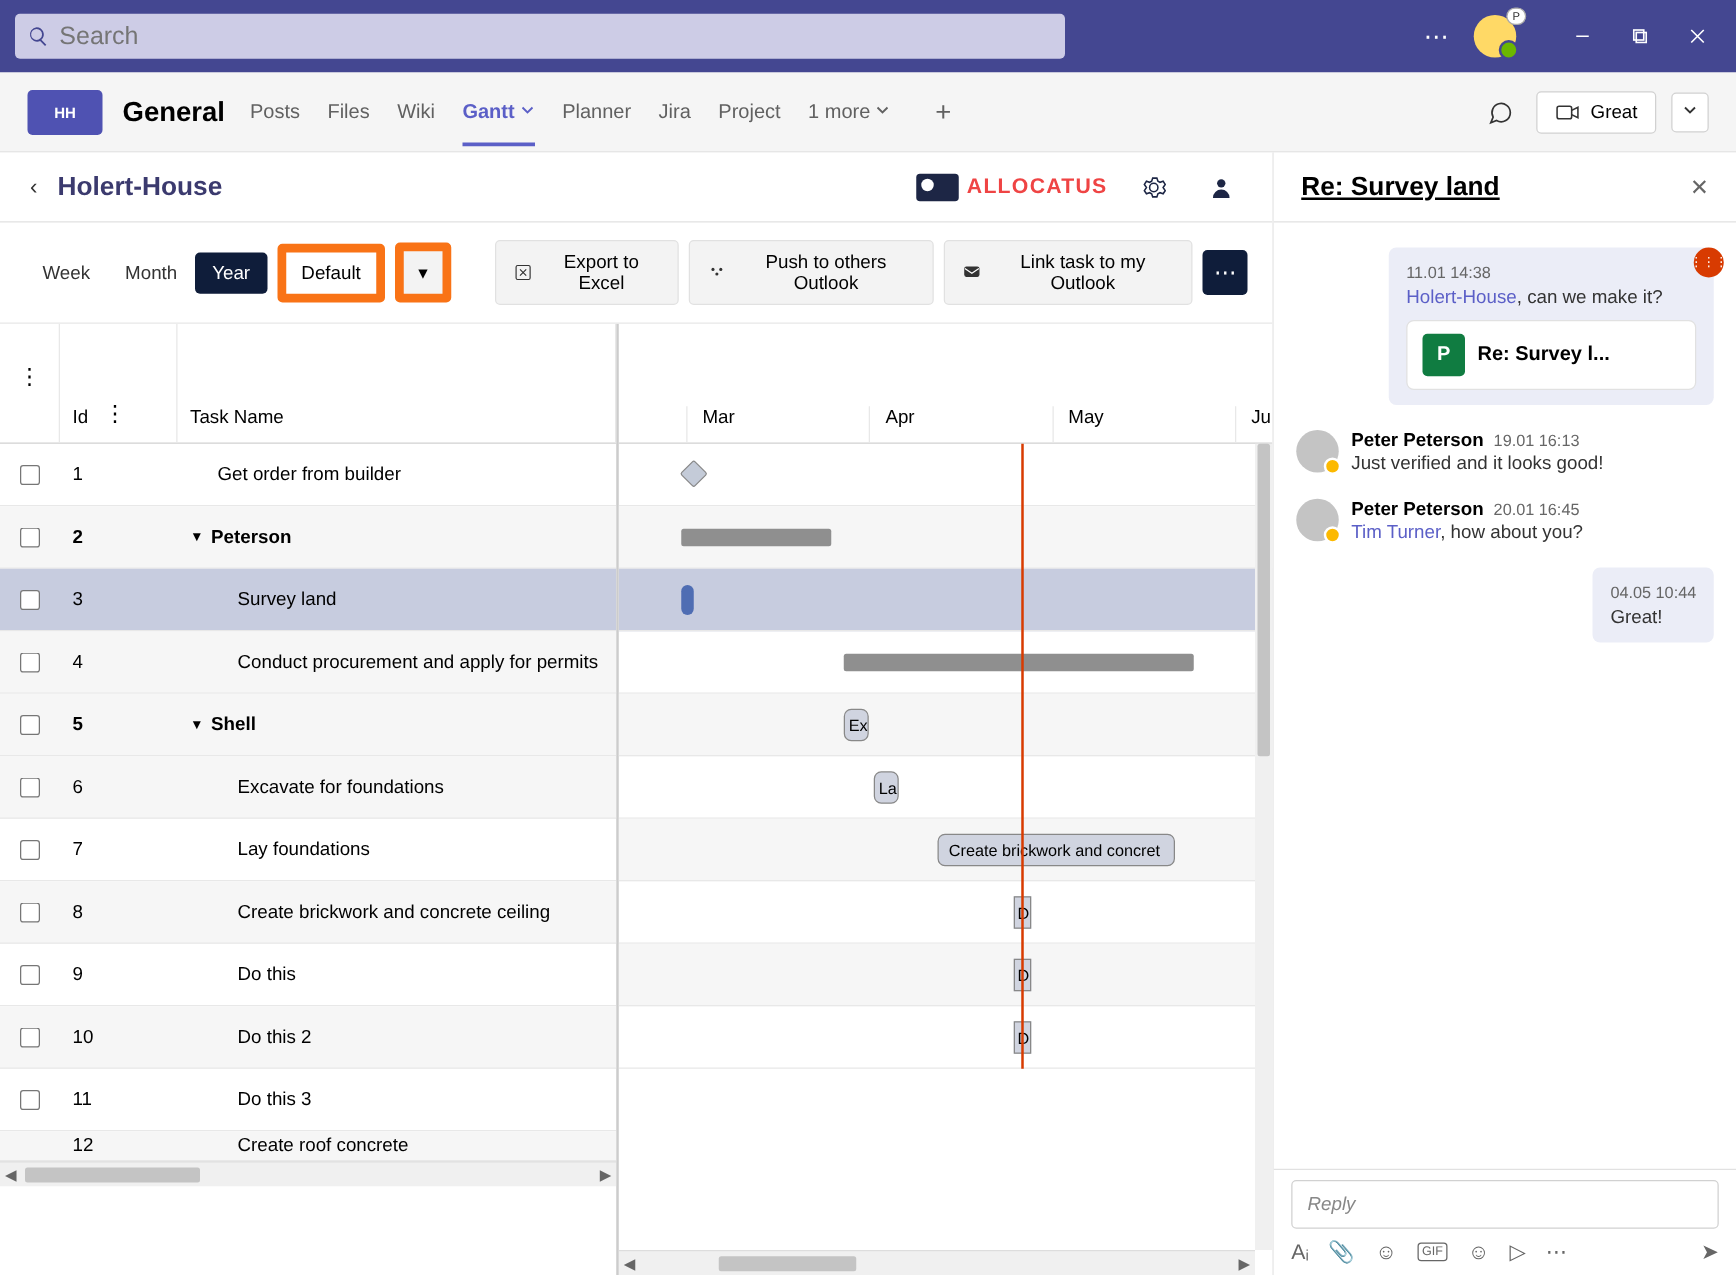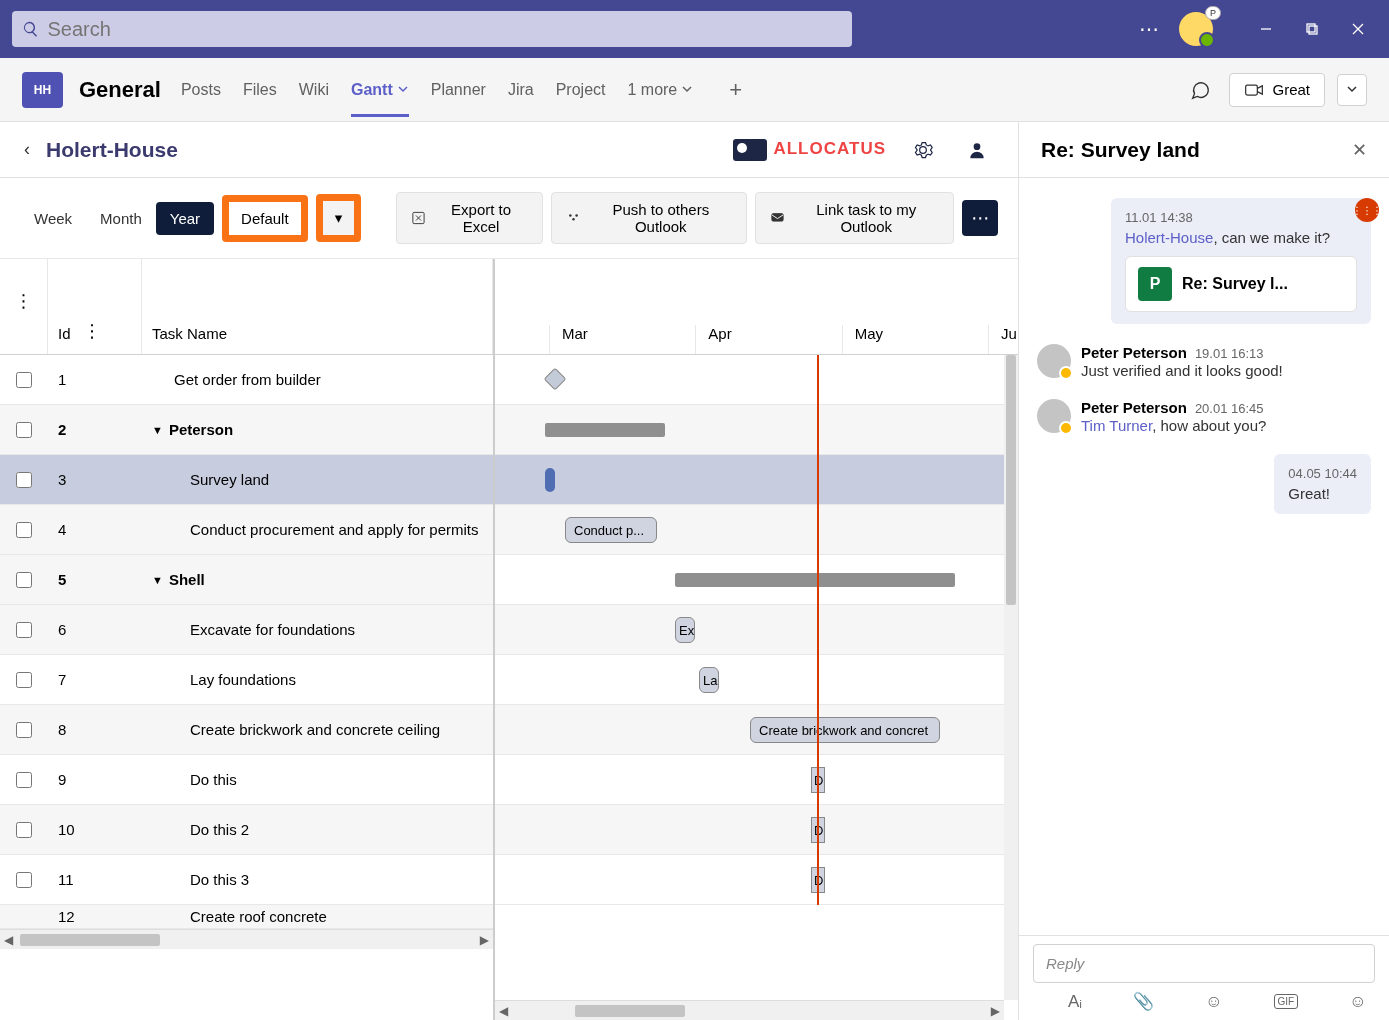--- a/index.html
+++ b/index.html
@@ -12,21 +12,21 @@
 .search-box input { border: none; background: transparent; font-size: 20px; color: #444791; outline: none; width: 100%; }
 .title-spacer { flex: 1; }
 .title-more { color: #fff; font-size: 20px; margin-right: 20px; cursor: pointer; }
 .avatar { width: 34px; height: 34px; border-radius: 50%; background: #ffd966; position: relative; margin-right: 30px; }
 .avatar::after { content: ''; position: absolute; bottom: -2px; right: -2px; width: 12px; height: 12px; border-radius: 50%; background: #6bb700; border: 2px solid #444791; }
 .avatar .p-badge { position: absolute; top: -6px; right: -8px; background: #fff; color: #333; font-size: 9px; padding: 1px 4px; border-radius: 8px; border: 1px solid #aaa; }
 .win-btn { width: 46px; height: 40px; display: flex; align-items: center; justify-content: center; color: #fff; cursor: pointer; }
 
 
 .channel-bar { height: 64px; background: #f5f5f5; border-bottom: 1px solid #e1e1e1; display: flex; align-items: center; padding: 0 22px; }
-.channel-icon { width: 41px; height: 36px; background: #4f52b2; border-radius: 4px; color: #fff; font-size: 12px; font-weight: bold; display: flex; align-items: center; justify-content: center; margin-right: 16px; }
+.channel-icon { width: 60px; height: 36px; background: #4f52b2; border-radius: 4px; color: #fff; font-size: 12px; font-weight: bold; display: flex; align-items: center; justify-content: center; margin-right: 16px; }
 .channel-name { font-size: 22px; font-weight: 700; margin-right: 20px; }
 .tabs { display: flex; align-items: center; gap: 22px; }
 .tab { font-size: 16px; color: #616161; cursor: pointer; padding: 18px 0; position: relative; }
 .tab.active { color: #5b5fc7; font-weight: 600; }
 .tab.active::after { content: ''; position: absolute; bottom: 0; left: 0; right: 0; height: 3px; background: #5b5fc7; }
 .tab svg { width: 12px; height: 12px; margin-left: 4px; }
 .add-tab { color: #616161; font-size: 22px; cursor: pointer; margin-left: 14px; }
 .channel-actions { margin-left: auto; display: flex; align-items: center; gap: 12px; }
 .icon-btn { width: 34px; height: 34px; display: flex; align-items: center; justify-content: center; cursor: pointer; color: #333; }
 .meet-btn { display: flex; align-items: center; gap: 8px; border: 1px solid #d1d1d1; border-radius: 4px; padding: 6px 14px; background: #fff; font-size: 15px; cursor: pointer; }
@@ -92,21 +92,21 @@
 .bar.blue { background: #4f6db3; height: 24px; top: 13px; border-radius: 5px; }
 .today-line { position: absolute; top: 0; bottom: 0; width: 2px; background: #d83b01; left: 322px; z-index: 5; }
 .hscroll { height: 20px; background: #f0f0f0; border-top: 1px solid #ddd; display: flex; align-items: center; padding: 0 4px; position: relative; }
 .hscroll .thumb { position: absolute; height: 12px; background: #c4c4c4; border-radius: 2px; }
 .hscroll .arr { font-size: 12px; color: #666; cursor: pointer; }
 .vscroll { position: absolute; right: 0; top: 96px; bottom: 20px; width: 14px; background: #f0f0f0; }
 .vscroll .thumb { position: absolute; width: 10px; left: 2px; background: #c4c4c4; border-radius: 2px; top: 0; height: 250px; }
 
 
 .chat-header { height: 56px; display: flex; align-items: center; padding: 0 22px; border-bottom: 1px solid #e1e1e1; }
-.chat-title { font-size: 21px; font-weight: 700; flex: 1; }
+.chat-title { font-size: 21px; font-weight: 700; flex: 1; text-decoration: underline; }
 .chat-close { font-size: 18px; color: #666; cursor: pointer; }
 .chat-body { flex: 1; overflow-y: auto; padding: 20px 18px; position: relative; }
 .msg { margin-bottom: 20px; }
 .msg-bubble { background: #ebedf7; border-radius: 6px; padding: 12px 14px; position: relative; }
 .msg-meta { font-size: 13px; color: #666; margin-bottom: 4px; }
 .msg-text { font-size: 15px; color: #333; }
 .msg-text a { color: #5b5fc7; }
 .msg-card { background: #fff; border: 1px solid #e1e1e1; border-radius: 6px; padding: 10px 12px; margin-top: 10px; display: flex; align-items: center; gap: 10px; }
 .msg-card .card-icon { width: 34px; height: 34px; background: #107c41; border-radius: 4px; color: #fff; display: flex; align-items: center; justify-content: center; font-size: 16px; font-weight: bold; }
 .msg-with-avatar { display: flex; gap: 10px; }
@@ -116,21 +116,21 @@
 .msg-name { font-weight: 600; font-size: 15px; }
 .msg-time { font-size: 13px; color: #666; margin-left: 8px; }
 .org-badge { position: absolute; right: -8px; top: 0; width: 24px; height: 24px; background: #d83b01; border-radius: 50%; color: #fff; font-size: 10px; display: flex; align-items: center; justify-content: center; }
 .msg-right { display: flex; justify-content: flex-end; }
 .msg-right .msg-bubble { max-width: 260px; }
 
 .chat-compose { border-top: 1px solid #e1e1e1; padding: 8px 14px; }
 .reply-box { border: 1px solid #d1d1d1; border-radius: 4px; padding: 10px 12px; font-size: 15px; color: #888; margin-bottom: 8px; font-style: italic; }
 .compose-icons { display: flex; align-items: center; gap: 16px; color: #666; }
 .compose-icons .send { margin-left: auto; }
-.ci { cursor: pointer; font-size: 17px; margin-left: 35px; }
+.ci { cursor: pointer; font-size: 17px; }
 </style>
 </head>
 <body>
 
 <div class="title-bar">
   <div class="search-box">
     <svg viewBox="0 0 24 24">
         <path d="M10 2a8 8 0 015.3 13.9l5.4 5.4-1.4 1.4-5.4-5.4A8 8 0 1110 2zm0 2a6 6 0 100 12 6 6 0 000-12z"></path>
       </svg>
     <input placeholder="Search" style="">
@@ -368,23 +368,20 @@
           <div class="today-line"></div>
           <div class="tl-bar-row">
               <div class="bar milestone" style="left:52px"></div>
             </div>
           <div class="tl-bar-row alt">
               <div class="bar" style="left:50px;width:120px"></div>
             </div>
           <div class="tl-bar-row sel">
               <div class="bar blue" style="left:50px;width:10px"></div>
             </div>
-          <div class="tl-bar-row alt">
-              <div class="bar task" style="left:70px;width:92px">Conduct p...</div>
-            </div>
           <div class="tl-bar-row">
               <div class="bar" style="left:180px;width:280px"></div>
             </div>
           <div class="tl-bar-row alt">
               <div class="bar task" style="left:180px;width:20px;padding:0 3px">Ex</div>
             </div>
           <div class="tl-bar-row">
               <div class="bar task" style="left:204px;width:20px;padding:0 3px">La</div>
             </div>
           <div class="tl-bar-row alt">

